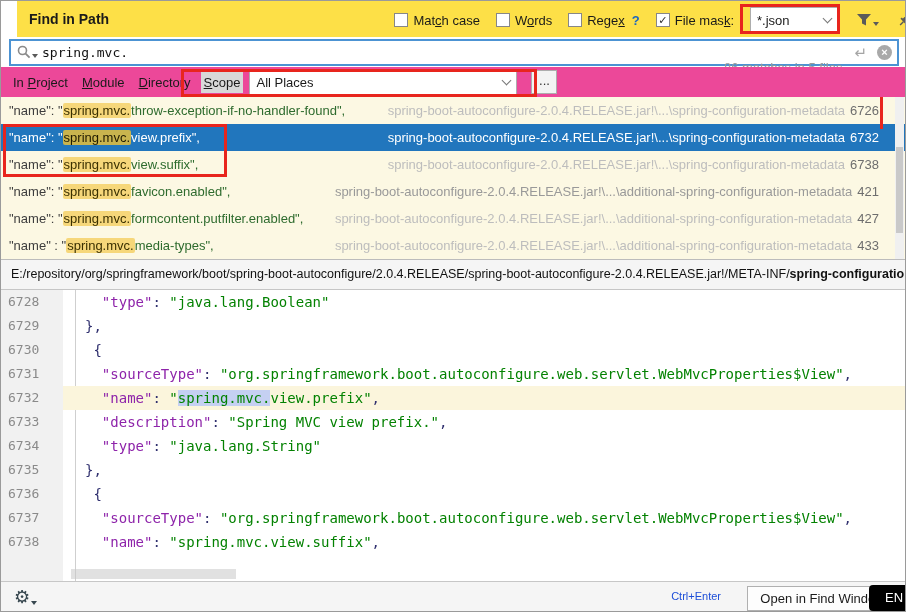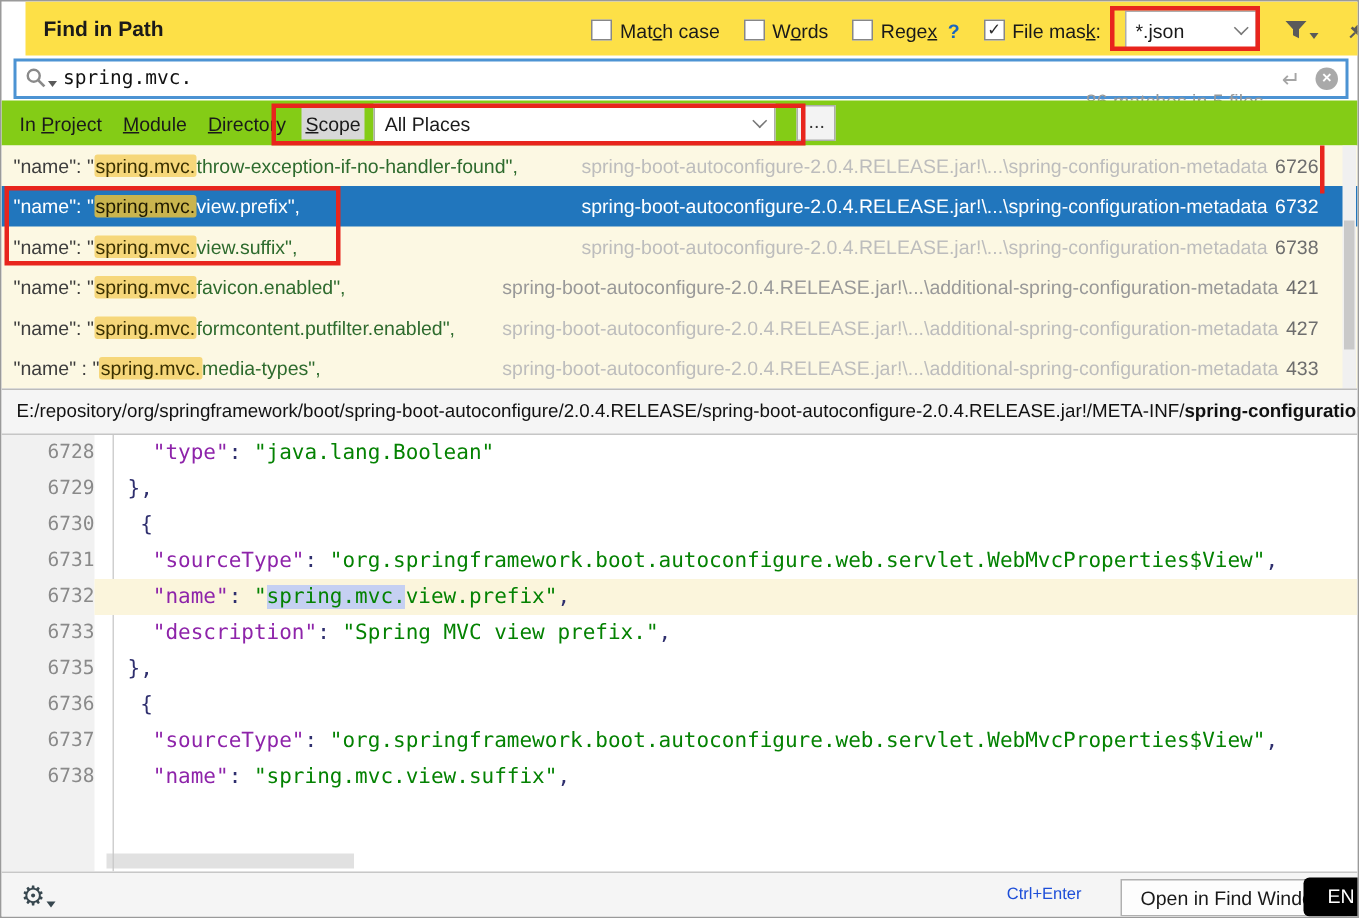--- a/index.html
+++ b/index.html
@@ -28,21 +28,21 @@
 
   
   #searchbox{position:absolute;left:8px;top:38px;width:890px;height:27px;border:2px solid #4c93d3;background:#fff;display:flex;align-items:center;}
   #search-icon-wrap{display:flex;align-items:flex-end;padding:0 4px 2px 6px;}
   #search-input{flex:1;border:none;outline:none;font-family:"DejaVu Sans Mono",monospace;font-size:13px;color:#111;background:transparent;}
   #search-status{font-size:13px;color:#9a9a9a;white-space:nowrap;margin-top:29px;}
   #enter-ic{color:#a5a5a5;font-size:15px;margin:0 10px 0 12px;}
   #clear-btn{width:15px;height:15px;border-radius:50%;background:#a9a9a9;color:#fff;font-size:11px;line-height:15px;text-align:center;margin-right:5px;font-weight:bold;}
 
   
-  #scoperow{position:absolute;left:0;top:66px;width:100%;height:30px;background:#84cc16;display:flex;align-items:center;font-size:13px;color:#1a1a1a;}
+  #scoperow{position:absolute;left:0;top:66px;width:100%;height:30px;background:#ec4899;display:flex;align-items:center;font-size:13px;color:#1a1a1a;}
   .mode{margin-left:14px;}
   .mode:first-child{margin-left:12px;}
   .mode.selon{background:#d8d8d8;padding:3px 3px;margin-left:10px;}
   #scope-combo{width:268px;margin-left:6px;}
   #more-btn{height:24px;width:26px;margin-left:14px;border:1px solid #adadad;background:#f3f3f3;text-align:center;line-height:20px;font-size:13px;color:#333;}
 
   
   #results{position:absolute;left:0;top:96px;width:100%;height:162px;background:var(--resbg);}
   .rrow{height:27px;display:flex;align-items:center;justify-content:space-between;padding:0 26px 0 8px;font-size:13px;white-space:nowrap;overflow:hidden;}
   .rrow .snippet{color:#3d3d3d;}
@@ -58,21 +58,21 @@
   #res-thumb{position:absolute;left:1px;top:50px;width:7px;height:86px;background:#c9c9c9;}
 
   
   #pathbar{position:absolute;left:0;top:258px;width:100%;height:31px;background:#f5f5f5;border-top:1px solid #bcbcbc;border-bottom:1px solid #c6c6c6;line-height:29px;font-size:12.5px;color:#111;padding:0 0 0 10px;white-space:nowrap;overflow:hidden;}
   #pathbar b{font-weight:bold;}
 
   
   #code{position:absolute;left:0;top:289px;width:100%;height:291px;background:#fff;overflow:hidden;}
   #gutter-bg{position:absolute;left:0;top:0;width:62px;height:100%;background:#f1f1f1;}
   #gutter-line{position:absolute;left:74px;top:0;width:1px;height:100%;background:#cfcfcf;}
-  .cline{position:relative;height:24px;line-height:24px;font-family:"DejaVu Sans Mono",monospace;font-size:14px;white-space:pre;text-align:right;}
+  .cline{position:relative;height:24px;line-height:24px;font-family:"DejaVu Sans Mono",monospace;font-size:14px;white-space:pre;}
   .cline .hl{position:absolute;left:62px;right:0;top:0;bottom:0;background:var(--curline);}
   .cline .ln{position:absolute;left:7px;top:0;width:55px;color:#8a8a8a;font-size:13px;}
   .cline .ct{position:absolute;left:84px;top:0;}
   .t-key{color:var(--key);}
   .t-str{color:var(--str);}
   .t-punc{color:var(--punc);}
   .t-sel{color:var(--str);background:var(--codesel);}
   #hscroll{position:absolute;left:70px;top:279px;width:165px;height:10px;background:#c9c9c9;opacity:.55;}
 
   
@@ -200,20 +200,21 @@
   <div id="code">
     <div id="gutter-bg"></div>
     <div id="gutter-line"></div>
     <div id="code-lines">
         <div class="cline"><span class="ln">6728</span><span class="ct"><span>  </span><span class="t-key">"type"</span><span class="t-punc">: </span><span class="t-str">"java.lang.Boolean"</span></span></div>
         <div class="cline"><span class="ln">6729</span><span class="ct"><span class="t-punc">},</span></span></div>
         <div class="cline"><span class="ln">6730</span><span class="ct"><span class="t-punc"> {</span></span></div>
         <div class="cline"><span class="ln">6731</span><span class="ct"><span>  </span><span class="t-key">"sourceType"</span><span class="t-punc">: </span><span class="t-str">"org.springframework.boot.autoconfigure.web.servlet.WebMvcProperties$View"</span><span class="t-punc">,</span></span></div>
         <div class="cline"><div class="hl"></div><span class="ln">6732</span><span class="ct"><span>  </span><span class="t-key">"name"</span><span class="t-punc">: </span><span class="t-str">"</span><span class="t-sel">spring.mvc.</span><span class="t-str">view.prefix"</span><span class="t-punc">,</span></span></div>
         <div class="cline"><span class="ln">6733</span><span class="ct"><span>  </span><span class="t-key">"description"</span><span class="t-punc">: </span><span class="t-str">"Spring MVC view prefix."</span><span class="t-punc">,</span></span></div>
+        <div class="cline"><span class="ln">6734</span><span class="ct"><span>  </span><span class="t-key">"type"</span><span class="t-punc">: </span><span class="t-str">"java.lang.String"</span></span></div>
         <div class="cline"><span class="ln">6735</span><span class="ct"><span class="t-punc">},</span></span></div>
         <div class="cline"><span class="ln">6736</span><span class="ct"><span class="t-punc"> {</span></span></div>
         <div class="cline"><span class="ln">6737</span><span class="ct"><span>  </span><span class="t-key">"sourceType"</span><span class="t-punc">: </span><span class="t-str">"org.springframework.boot.autoconfigure.web.servlet.WebMvcProperties$View"</span><span class="t-punc">,</span></span></div>
         <div class="cline"><span class="ln">6738</span><span class="ct"><span>  </span><span class="t-key">"name"</span><span class="t-punc">: </span><span class="t-str">"spring.mvc.view.suffix"</span><span class="t-punc">,</span></span></div>
       </div>
     <div id="hscroll"></div>
   </div>
 
   <div id="footer">
     <span id="gear">

